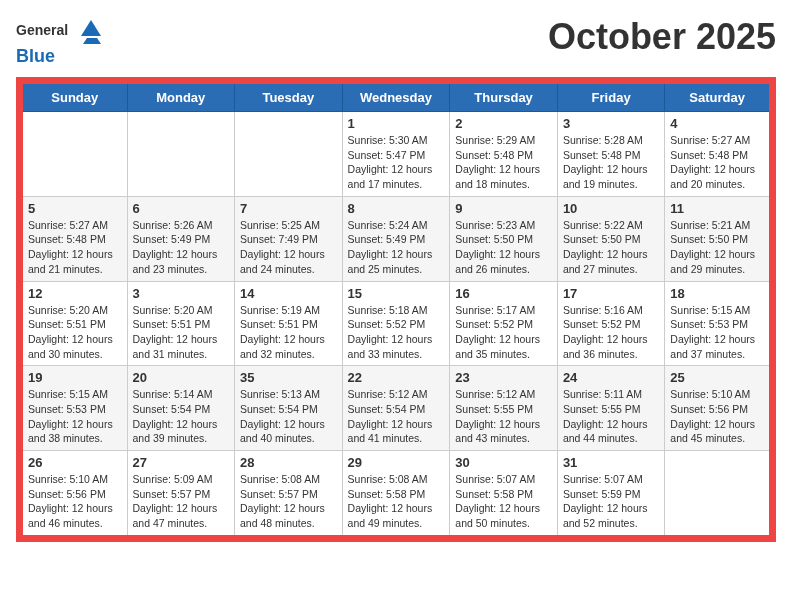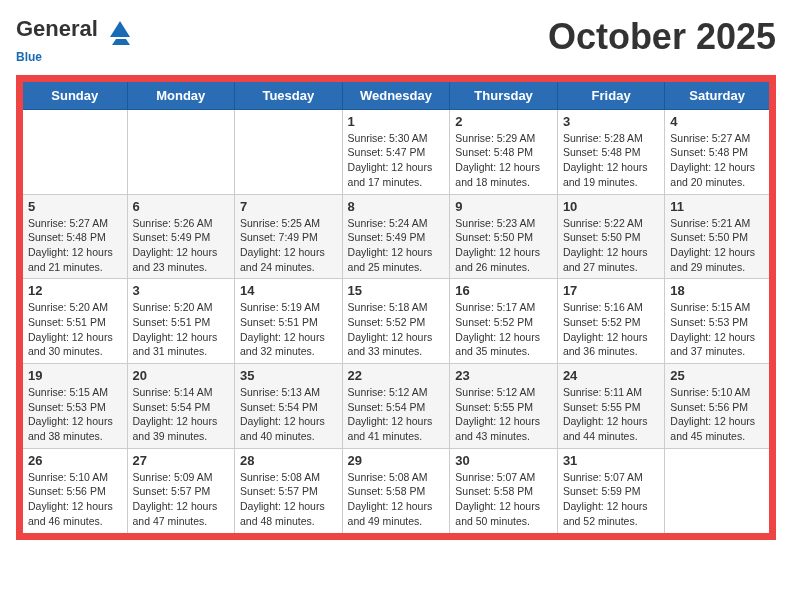--- a/index.html
+++ b/index.html
@@ -78,27 +78,27 @@
     .empty-cell {
       background: #f9f9f9;
     }
   </style>
 </head>
 <body>
 
 <div class="header-area">
   <div class="logo-container">
     <div>
-      <span style="font-size:22px;font-weight:bold;color:#333;">General</span>
+      <span style="font-size:14px;font-weight:bold;color:#333;">General</span>
       <svg class="logo-icon" viewBox="0 0 28 28" style="display:inline-block;vertical-align:middle;margin-bottom:2px;">
         <polygon points="4,20 14,4 24,20" fill="#1a6bb5"></polygon>
         <polygon points="10,22 20,22 24,28 6,28" fill="#1a6bb5"></polygon>
       </svg>
       <br>
-      <span style="font-size:12px;font-weight:bold;color:#1a6bb5;">Blue</span>
+      <span style="font-size:18px;font-weight:bold;color:#1a6bb5;">Blue</span>
     </div>
   </div>
   <div class="title-area">
     <div class="month-title">October 2025</div>
   </div>
 </div>
 
 <table class="calendar-table">
   <thead>
     <tr>

